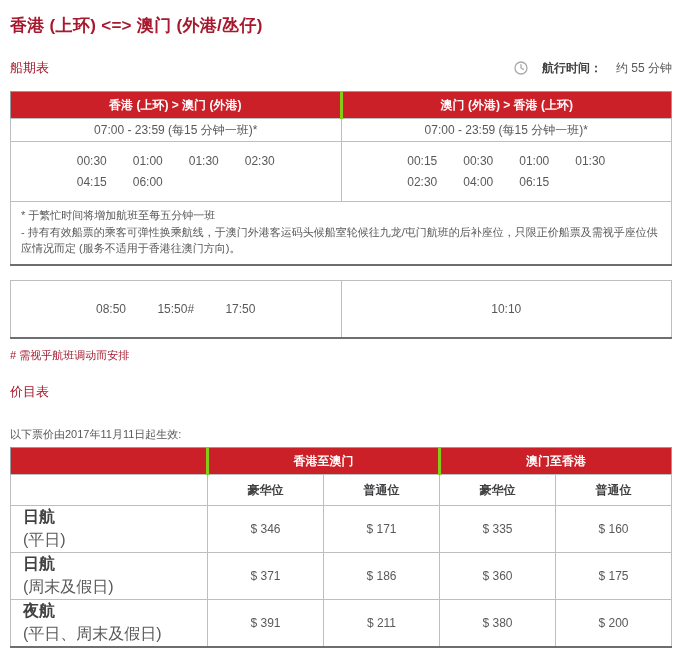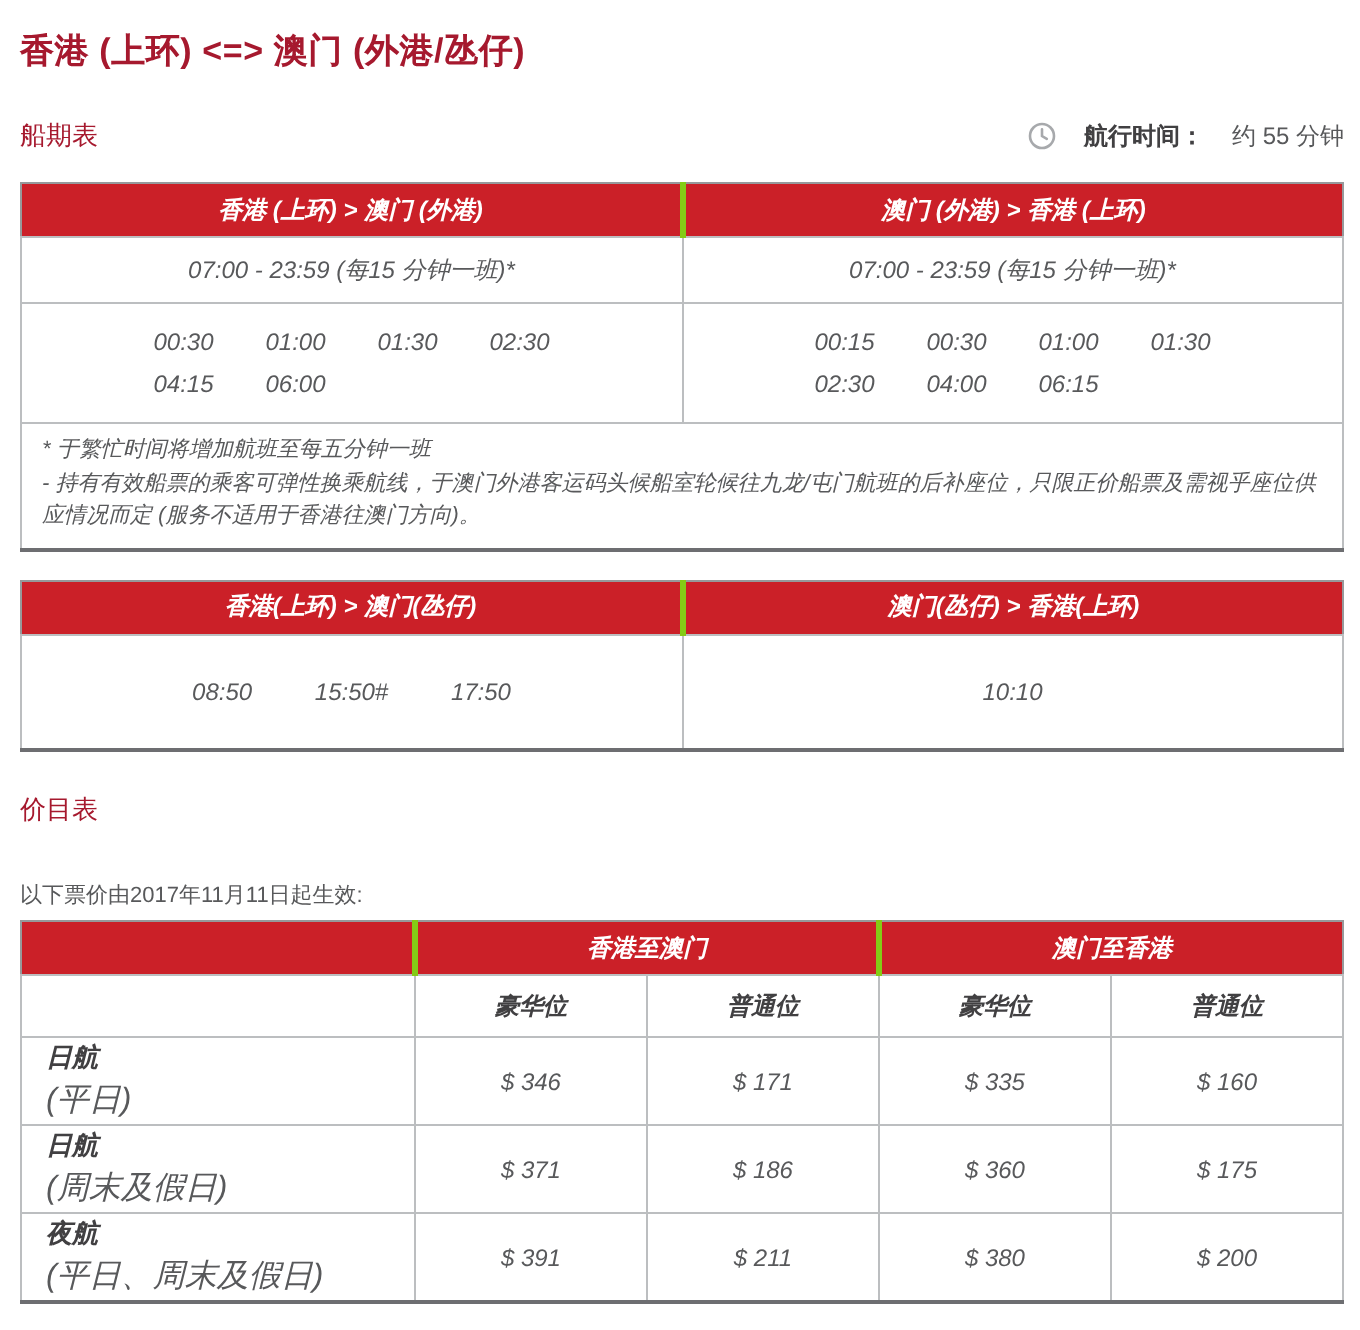--- a/index.html
+++ b/index.html
@@ -30,41 +30,40 @@
   .duration .lab { font-weight: bold; color: #414042; }
   .clock { display: inline-block; line-height: 0; }
 
   table {
     width: 662px;
     border-collapse: collapse;
     table-layout: fixed;
     margin-top: 14px;
     border: 1px solid #97999b;
     border-bottom: 2px solid #6d6e71;
-    font-style: italic;
   }
   th.red {
     background: #cb2028;
     color: #ffffff;
     font-size: 12px;
     font-weight: bold;
     height: 27px;
     text-align: center;
     padding: 0 4px;
   }
   th.wdiv { border-left: 3px solid #84cc16; }
 
   .sched td {
     border: 1px solid #bcbec0;
     font-size: 12px;
     color: #58595b;
     text-align: center;
     vertical-align: middle;
   }
-  .freq td { height: 33px; }
+  .freq td { height: 23px; }
   .times td { height: 60px; }
   .tgrid {
     display: grid;
     grid-template-columns: repeat(4, 44px);
     column-gap: 12px;
     row-gap: 7px;
     justify-content: center;
   }
   .foot td {
     text-align: left;
@@ -84,21 +83,21 @@
   .fare td {
     border: 1px solid #bcbec0;
     font-size: 12px;
     text-align: center;
     vertical-align: middle;
     color: #58595b;
   }
   .classrow td { height: 31px; font-weight: bold; color: #414042; }
   .farerow td { height: 43px; }
   .farerow td.lbl { text-align: left; padding-left: 12px; }
-  .lbl .l1 { font-weight: bold; color: #414042; font-size: 13px; }
+  .lbl .l1 { font-weight: bold; color: #414042; font-size: 16px; }
   .lbl .l2 { font-size: 16px; color: #58595b; margin-top: 2px; }
 </style>
 </head>
 <body>
 
 <div class="page">
 
   <h1 class="page-title">香港 (上环) &lt;=&gt; 澳门 (外港/氹仔)</h1>
 
   <div class="section-head">
@@ -160,37 +159,34 @@
     </tr>
   </tbody>
     </table>
 
   <table class="sched">
     <colgroup>
         <col style="width:50%">
         <col style="width:50%">
       </colgroup>
     <tbody>
-        <tr>
-      <th class="red">香港(上环) &gt; 澳门(氹仔)</th>
-      <th class="red wdiv">澳门(氹仔) &gt; 香港(上环)</th>
-    </tr>
     <tr class="times2">
       <td>
         <span>08:50</span>
         <span>15:50#</span>
         <span>17:50</span>
       </td>
       <td>
         <span>10:10</span>
       </td>
     </tr>
   </tbody>
     </table>
 
+  <div class="t2foot"># 需视乎航班调动而安排</div>
 
   <div class="section-head fare-sec">
     <h2 class="section-title">价目表</h2>
   </div>
 
   <div class="effective">以下票价由2017年11月11日起生效:</div>
 
   <table class="fare">
     <colgroup>
       <col style="width:29.8%">

